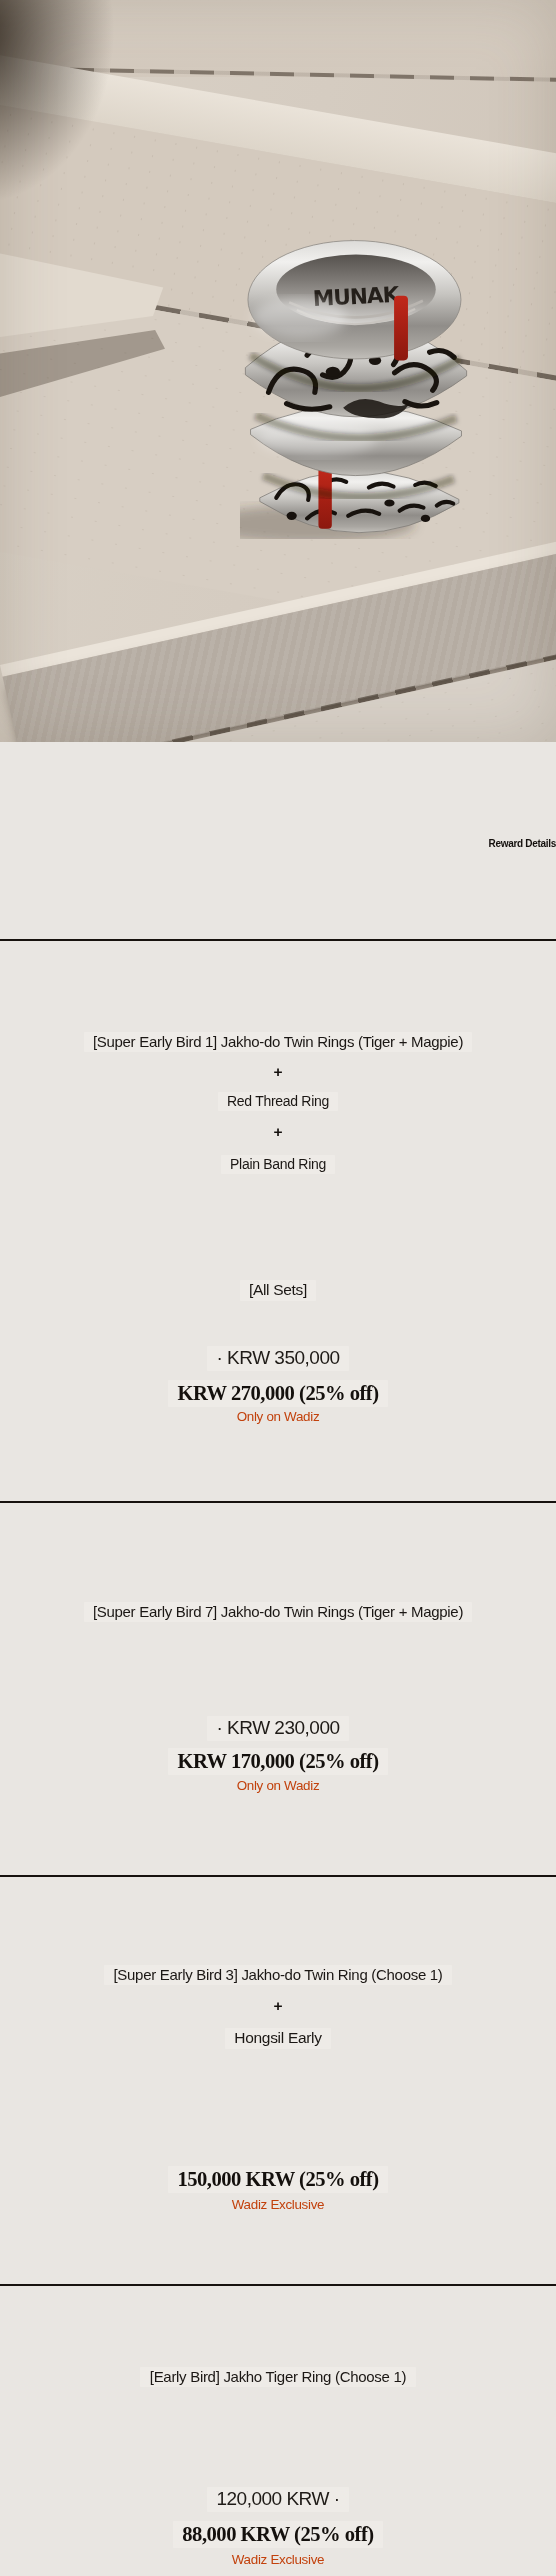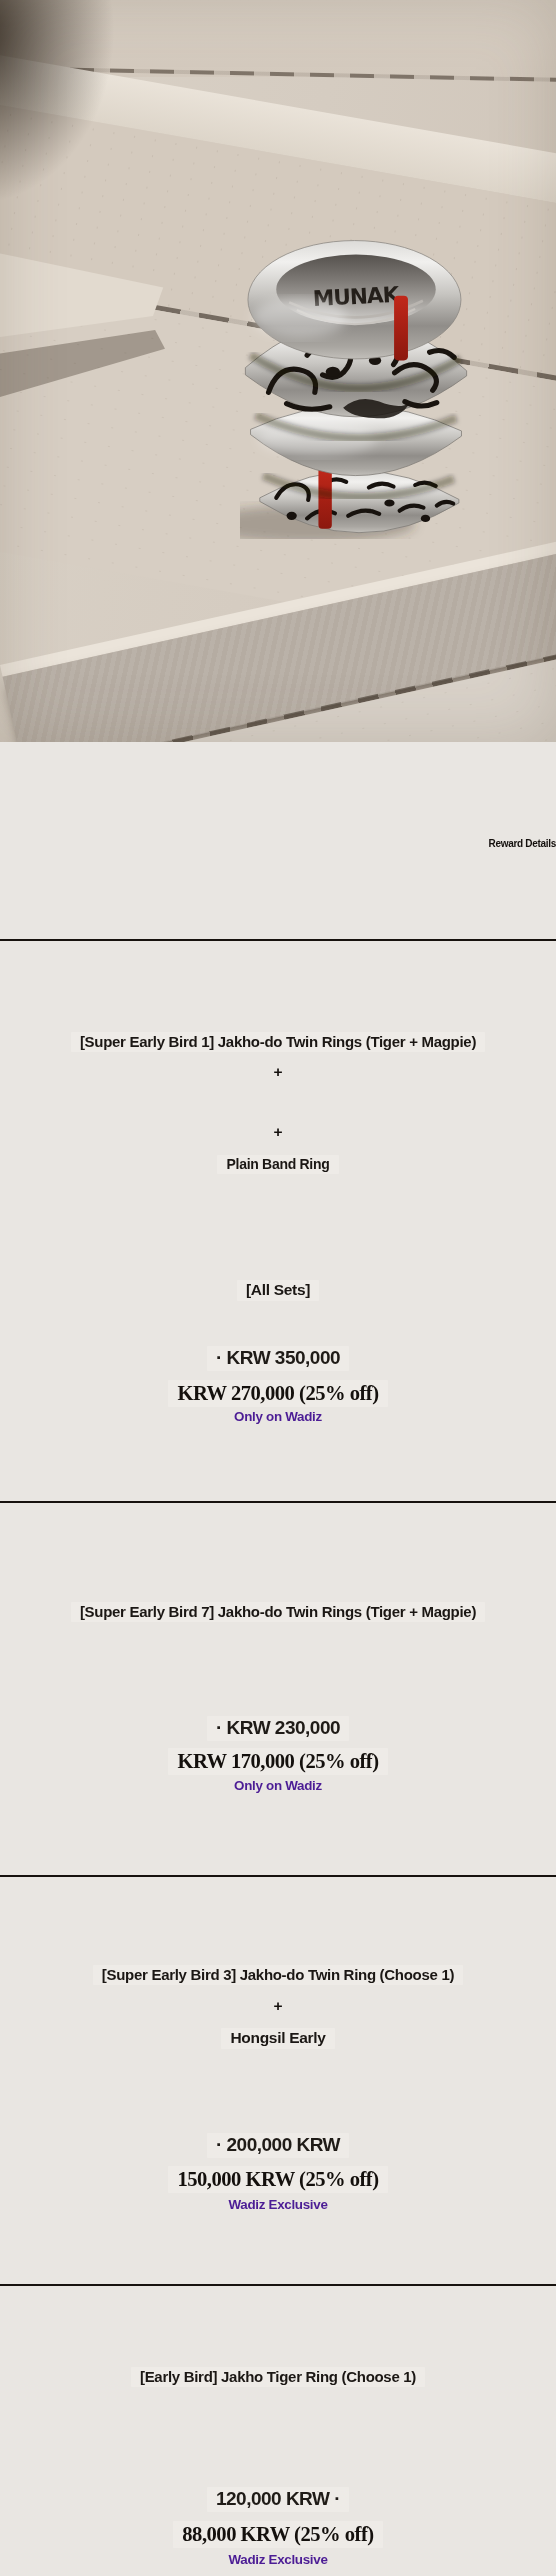--- a/index.html
+++ b/index.html
@@ -39,31 +39,31 @@
   .ph-fore .crack{position:absolute;top:110px;left:0;width:100%;height:4.6px;
          background:repeating-linear-gradient(90deg,rgba(50,40,30,.55) 0 20.6px,rgba(50,40,30,.1) 20.6px 38px);}
   .ph-fore .light{position:absolute;top:115px;left:0;width:100%;height:205px;background:#d9d2c9;
          background-image:radial-gradient(rgba(118,102,86,.1) 0.8px,transparent 0.8px);background-size:22px 17px;}
   .ph-dark-corner{position:absolute;top:-31px;left:-41px;width:165px;height:247px;
          background:radial-gradient(ellipse at 10% 25%,rgba(36,28,20,.92),rgba(36,28,20,0) 66%);}
   .photo::after{content:"";position:absolute;inset:0;box-shadow:inset 0 0 67px rgba(92,76,60,.22);pointer-events:none;}
   .rings-svg{position:absolute;left:240px;top:238px;}
 
   
-  .line{position:absolute;left:0;width:556px;text-align:center;line-height:1.2;letter-spacing:-0.3px;color:#1b1714;font-weight:bold;}
+  .line{position:absolute;left:0;width:556px;text-align:center;line-height:1.2;letter-spacing:-0.3px;color:#1b1714;}
   .patch{display:inline-block;background:#eeebe7;padding:1px 9.3px;border-radius:1px;}
   .t-head {font-size:10px;font-weight:700;letter-spacing:-0.3px;color:#14100d;text-align:right;}
   .t-title{font-size:15px;}
   .t-comp {font-size:14px;}
   .t-comp-lg{font-size:15.5px;}
   .t-set  {font-size:15.5px;}
   .t-plus {font-size:15.5px;font-weight:700;color:#14100d;}
   .t-po   {font-size:19px;letter-spacing:-0.5px;color:#1f1b17;}
   .t-ps   {font-size:20.6px;font-weight:700;letter-spacing:-0.5px;color:#14100d;font-family:Liberation Serif, serif;}
-  .t-badge{font-size:13.4px;color:#4c1d95;}
+  .t-badge{font-size:13.4px;color:#c2410c;}
   .divider{position:absolute;left:0;width:556px;height:2.1px;background:#17120e;}
 </style>
 </head>
 <body>
 
 <div id="page">
 
   <div class="photo">
     <div class="ph-top-band"></div>
     <div class="ph-top-crack"></div>
@@ -173,20 +173,23 @@
   </div>
 
   <div class="divider" style="top:939px"></div>
 
   <div class="line t-title" style="top:1032px">
     <span class="patch">[Super Early Bird 1] Jakho-do Twin Rings (Tiger + Magpie)</span>
   </div>
   <div class="line t-plus" style="top:1063px">
     <span>+</span>
   </div>
+  <div class="line t-comp" style="top:1092px">
+    <span class="patch">Red Thread Ring</span>
+  </div>
   <div class="line t-plus" style="top:1123px">
     <span>+</span>
   </div>
   <div class="line t-set" style="top:1280px">
     <span class="patch">[All Sets]</span>
   </div>
   <div class="line t-comp" style="top:1155px">
     <span class="patch">Plain Band Ring</span>
   </div>
   <div class="line t-po" style="top:1346px">
@@ -218,23 +221,20 @@
 
   <div class="line t-title" style="top:1965px">
     <span class="patch">[Super Early Bird 3] Jakho-do Twin Ring (Choose 1)</span>
   </div>
   <div class="line t-plus" style="top:1997px">
     <span>+</span>
   </div>
   <div class="line t-comp-lg" style="top:2028px">
     <span class="patch">Hongsil Early</span>
   </div>
-  <div class="line t-po" style="top:2133px">
-    <span class="patch">· 200,000 KRW</span>
-  </div>
   <div class="line t-ps" style="top:2166px">
     <span class="patch">150,000 KRW (25% off)</span>
   </div>
   <div class="line t-badge" style="top:2197px">
     <span>Wadiz Exclusive</span>
   </div>
 
   <div class="divider" style="top:2284px"></div>
 
   <div class="line t-title" style="top:2367px">

